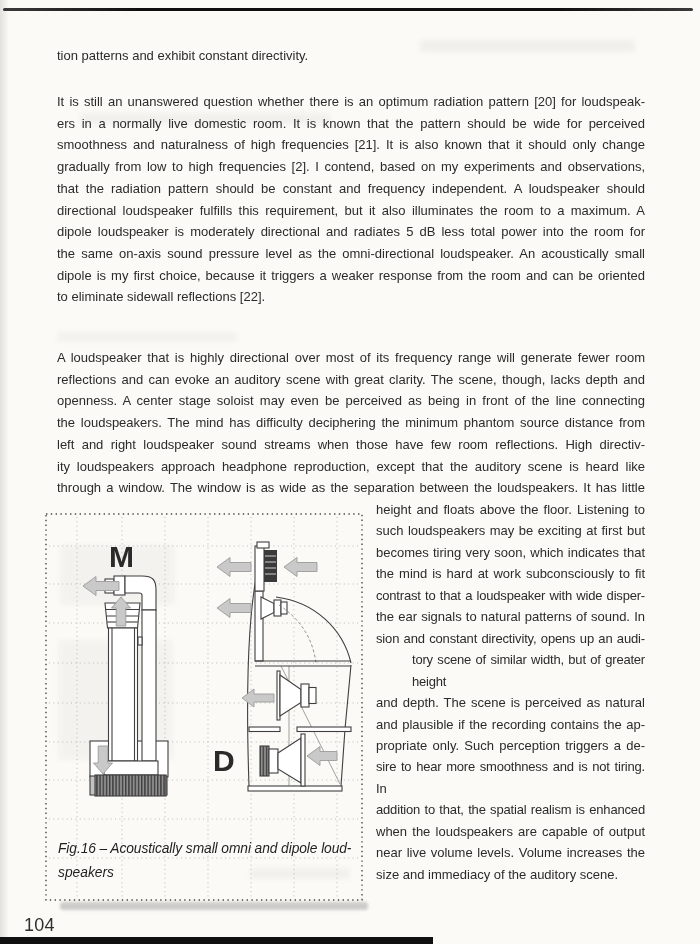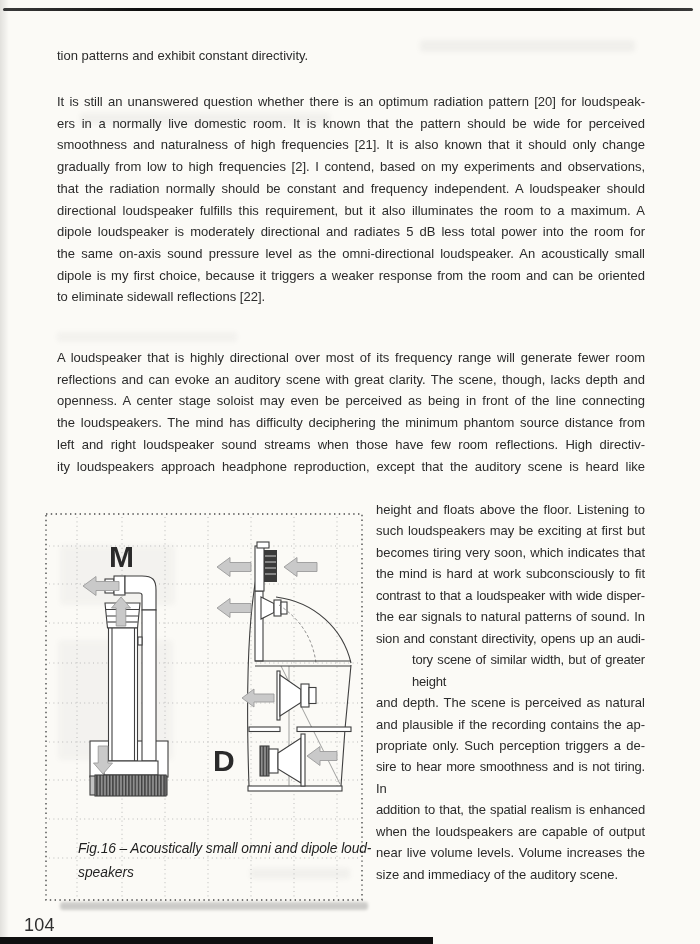--- a/index.html
+++ b/index.html
@@ -44,21 +44,21 @@
     position:absolute;left:45px;top:513px;width:318px;height:388px;
   }
   .figure-box svg{position:absolute;left:0;top:0;}
   .fig-label{
     font-family:"Liberation Sans", sans-serif;
     font-size:30px;font-weight:600;fill:#2a2a2a;
   }
   .cap-line{
     position:absolute;left:13px;width:296px;
     font-size:13.8px;font-style:italic;color:#1f1f1f;
-    white-space:nowrap;line-height:24px;margin-left:20px;
+    white-space:nowrap;line-height:24px;
   }
   .cap-1{top:324px;}
   .cap-2{top:348px;}
   .page-number{
     position:absolute;left:24px;top:915px;
     font-size:18px;color:#2f2f2f;letter-spacing:.3px;
   }
   .smudge{
     position:absolute;background:#777;filter:blur(2.5px);border-radius:3px;
   }
@@ -81,35 +81,36 @@
 
   <div class="para" style="left:57px;top:45px;width:588px">
       <div class="tline lastline" style="">tion patterns and exhibit constant directivity.</div>
     </div>
 
   <div class="para" style="left:57px;top:91px;width:588px">
       <div class="tline" style="">It is still an unanswered question whether there is an optimum radiation pattern [20] for loudspeak-</div>
       <div class="tline" style="">ers in a normally live domestic room. It is known that the pattern should be wide for perceived</div>
       <div class="tline" style="">smoothness and naturalness of high frequencies [21]. It is also known that it should only change</div>
       <div class="tline" style="">gradually from low to high frequencies [2]. I contend, based on my experiments and observations,</div>
-      <div class="tline" style="">that the radiation normally should be constant and frequency independent. A loudspeaker should</div>
+      <div class="tline" style="">that the radiation pattern should be constant and frequency independent. A loudspeaker should</div>
       <div class="tline" style="">directional loudspeaker fulfills this requirement, but it also illuminates the room to a maximum. A</div>
       <div class="tline" style="">dipole loudspeaker is moderately directional and radiates 5 dB less total power into the room for</div>
       <div class="tline" style="">the same on-axis sound pressure level as the omni-directional loudspeaker. An acoustically small</div>
       <div class="tline" style="">dipole is my first choice, because it triggers a weaker response from the room and can be oriented</div>
       <div class="tline lastline" style="">to eliminate sidewall reflections [22].</div>
     </div>
 
   <div class="para" style="left:57px;top:347px;width:588px">
       <div class="tline" style="">A loudspeaker that is highly directional over most of its frequency range will generate fewer room</div>
       <div class="tline" style="">reflections and can evoke an auditory scene with great clarity. The scene, though, lacks depth and</div>
       <div class="tline" style="">openness. A center stage soloist may even be perceived as being in front of the line connecting</div>
       <div class="tline" style="">the loudspeakers. The mind has difficulty deciphering the minimum phantom source distance from</div>
       <div class="tline" style="">left and right loudspeaker sound streams when those have few room reflections. High directiv-</div>
       <div class="tline" style="">ity loudspeakers approach headphone reproduction, except that the auditory scene is heard like</div>
+      <div class="tline" style="">through a window. The window is as wide as the separation between the loudspeakers. It has little</div>
     </div>
 
   <div class="para col" style="left:376px;top:499px;width:269px">
       <div class="tline" style="">height and floats above the floor. Listening to</div>
       <div class="tline" style="">such loudspeakers may be exciting at first but</div>
       <div class="tline" style="">becomes tiring very soon, which indicates that</div>
       <div class="tline" style="">the mind is hard at work subconsciously to fit</div>
       <div class="tline" style="letter-spacing: -0.195833px;">contrast to that a loudspeaker with wide disper-</div>
       <div class="tline" style="">the ear signals to natural patterns of sound. In</div>
       <div class="tline" style="letter-spacing: -0.154167px;">sion and constant directivity, opens up an audi-</div>

